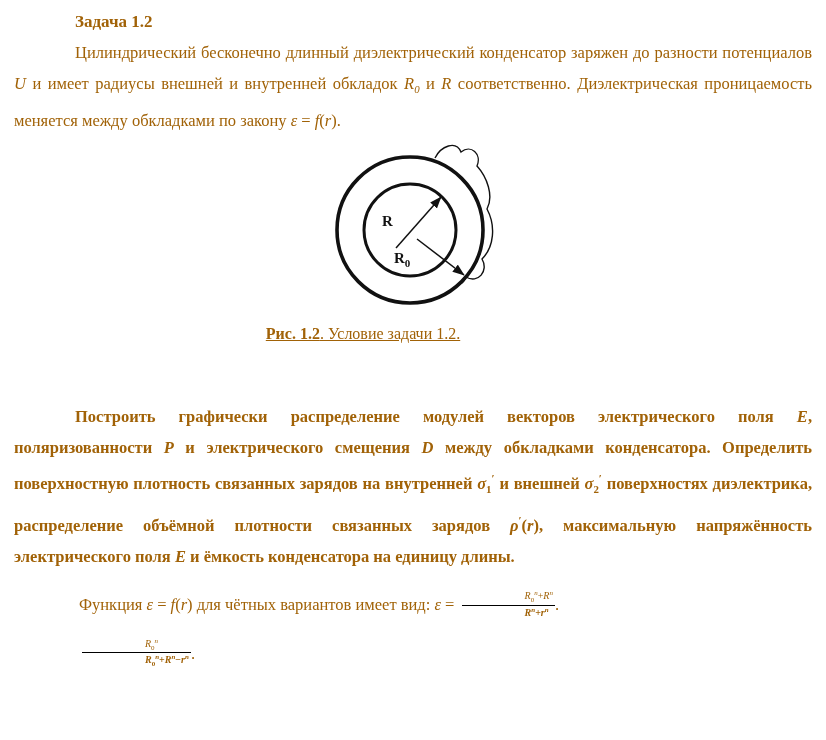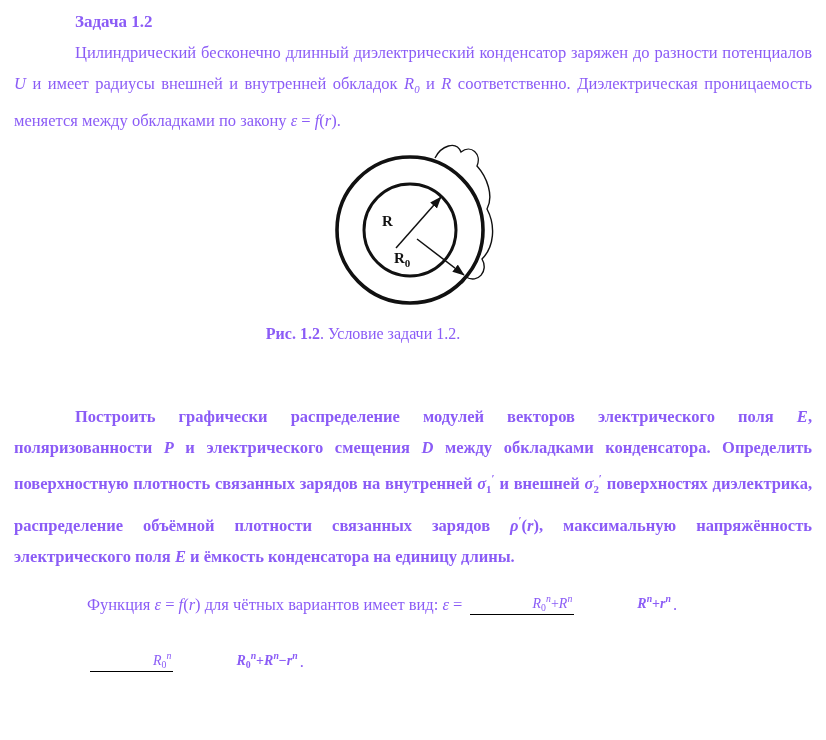--- a/index.html
+++ b/index.html
@@ -1,29 +1,29 @@
 <!DOCTYPE html>
 <html><head>
 <meta charset="utf-8">
 <style>
   *{box-sizing:border-box;}
   html,body{margin:0;padding:0;background:#ffffff;}
-  .page{width:826px;height:740px;padding:6px 14px 0;font-family:"Liberation Serif","DejaVu Serif",serif;font-size:16.5px;color:#8b5cf6;background:#fff;overflow:hidden;}
+  .page{width:826px;height:740px;padding:6px 14px 0;font-family:"Liberation Serif","DejaVu Serif",serif;font-size:16.5px;color:#a16207;background:#fff;overflow:hidden;}
   .title{margin:0;padding-left:61px;font-size:17px;line-height:31px;font-weight:700;}
   .para{margin:0;line-height:31px;text-align:justify;text-indent:61px;}
   .para-task{margin-top:54px;font-weight:bold;}
   .figure{margin-top:8px;text-align:center;}
   .fig-svg{margin-left:26px;display:inline-block;}
-  .caption{margin:0;padding-right:100px;line-height:26px;text-align:center;font-size:16px;}
-  .formula{margin:12px;line-height:45px;text-indent:61px;}
+  .caption{margin:0;padding-right:100px;line-height:26px;text-align:center;font-size:16px;text-decoration:underline;}
+  .formula{margin:4px;line-height:45px;text-indent:61px;}
   .formula-first{margin-top:10px;}
   .i{font-style:italic;}
   .b{font-weight:700;}
   sub,sup{font-size:66%;}
-  .frac{display:inline-flex;flex-direction:row;text-align:left;vertical-align:middle;font-size:14px;line-height:1.2;margin-left:3px;transform:translateY(-2px);}
+  .frac{display:inline-flex;flex-direction:column;text-align:left;vertical-align:middle;font-size:10px;line-height:1.2;margin-left:3px;transform:translateY(-2px);}
   .frac .num{border-bottom:1.2px solid #000;padding:0 2px;}
   .frac .den{padding:0 2px;font-weight:bold;}
   .frac sub,.frac sup{font-size:70%;}
 </style>
 </head>
 <body>
 
 <div class="page">
 
   <h1 class="title">Задача 1.2</h1>

